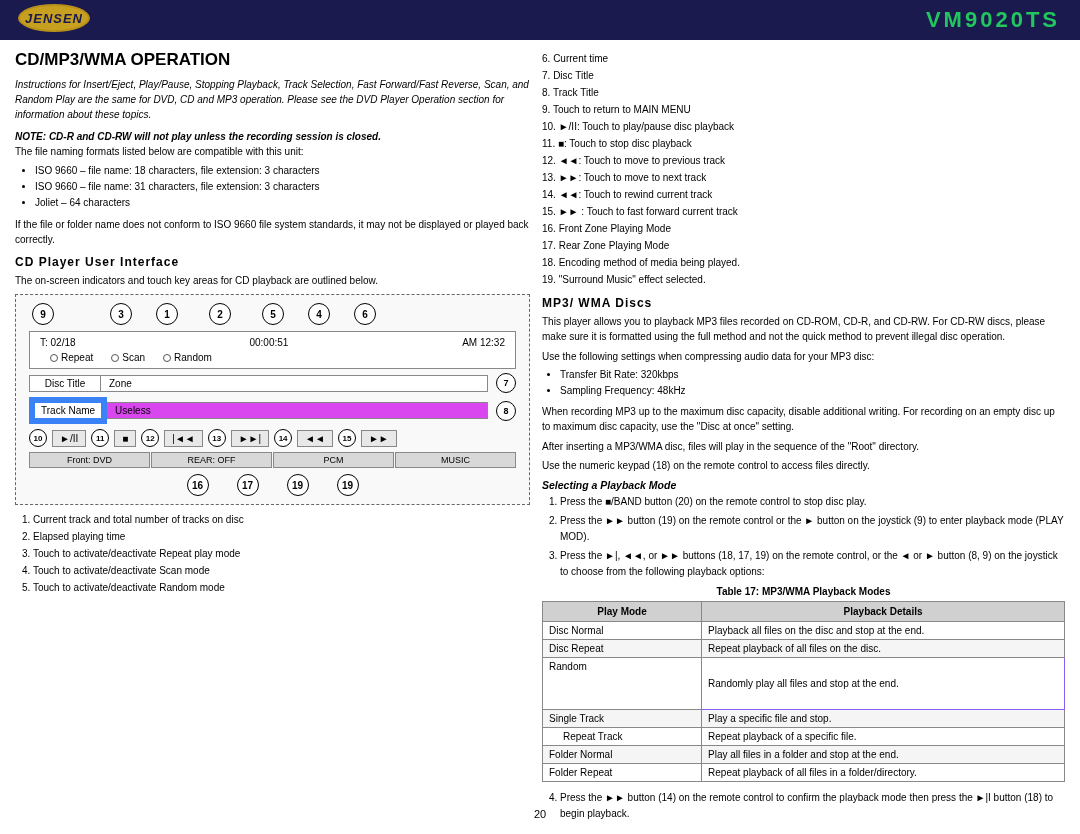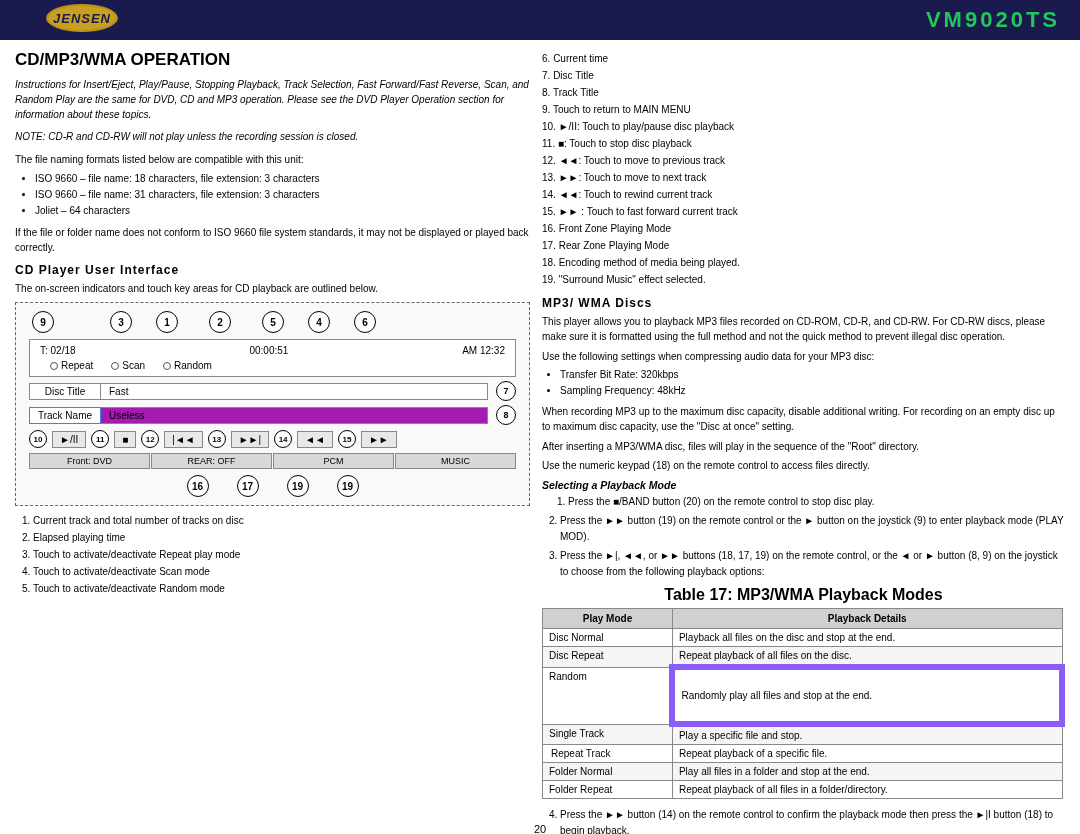--- a/index.html
+++ b/index.html
@@ -13,36 +13,36 @@
       position: relative;
     }
   </style>
 </head>
 <body>
 
 <div style="position:relative; min-height:834px; background:#fff;">
 
   <div style="position:relative; background:#1a1a4e; padding: 7px 20px 7px 0; text-align:right;">
     <div style="position:absolute; left:18px; top:4px;">
-      <div style="background:#c8a020; border-radius:50%; width:72px; height:28px; display:flex; align-items:center; justify-content:center; font-size:13px; font-weight:bold; color:#1a1a4e; border:2px solid #b8901a; font-style:italic; letter-spacing:1px;margin-left:28px;">
+      <div style="background:#c8a020; border-radius:50%; width:72px; height:28px; display:flex; align-items:center; justify-content:center; font-size:13px; font-weight:bold; color:#1a1a4e; border:2px solid #b8901a; font-style:italic; letter-spacing:1px;">
         <span>JENSEN</span>
       </div>
     </div>
     <span style="color:#22c55e; font-size:22px; font-weight:bold; letter-spacing:3px; font-family: Arial, sans-serif;">VM9020TS</span>
   </div>
 
   <div style="display:flex; padding:10px 15px; gap:12px;">
 
     <div style="flex: 0 0 515px;">
 
       <h1 style="font-size:17px; font-weight:900; text-transform:uppercase; margin-bottom:7px; font-family:Arial,sans-serif;">CD/MP3/WMA OPERATION</h1>
 
       <p style="font-style:italic; font-size:10px; line-height:1.5; margin-bottom:7px;">Instructions for Insert/Eject, Play/Pause, Stopping Playback, Track Selection, Fast Forward/Fast Reverse, Scan, and Random Play are the same for DVD, CD and MP3 operation. Please see the DVD Player Operation section for information about these topics.</p>
 
-      <p style="font-weight:normal; font-style:italic; font-size:10px; line-height:1.5; margin-bottom:8px;">NOTE: CD-R and CD-RW will not play unless the recording session is closed.</p>
+      <p style="font-weight:bold; font-style:italic; font-size:10px; line-height:1.5; margin-bottom:0;">NOTE: CD-R and CD-RW will not play unless the recording session is closed.</p>
 
       <p style="font-size:10px; line-height:1.5; margin-bottom:4px;">The file naming formats listed below are compatible with this unit:</p>
 
       <ul style="list-style:disc; margin-left:20px; margin-bottom:6px; font-size:10px; line-height:1.6;">
         <li>ISO 9660 – file name: 18 characters, file extension: 3 characters</li>
         <li>ISO 9660 – file name: 31 characters, file extension: 3 characters</li>
         <li>Joliet – 64 characters</li>
       </ul>
 
       <p style="font-size:10px; line-height:1.5; margin-bottom:8px;">If the file or folder name does not conform to ISO 9660 file system standards, it may not be displayed or played back correctly.</p>
@@ -86,27 +86,27 @@
             </div>
             <div style="display:flex;align-items:center;gap:3px;">
               <div style="width:8px;height:8px;border:1px solid #555;border-radius:50%;"></div>
               <span>Random</span>
             </div>
           </div>
         </div>
 
         <div style="display:flex; align-items:center; margin:4px 5px;">
           <div style="border:1px solid #888; padding:2px 6px; font-size:10px; background:#fff; min-width:72px; text-align:center;">Disc Title</div>
-          <div style="border:1px solid #888; border-left:none; padding:2px 8px; font-size:10px; background:#fff; flex:1;">Fast</div>
+          <div style="border:1px solid #888; border-left:none; padding:2px 8px; font-size:10px; background:#fff; flex:1;">Zone</div>
           <div style="width:20px;height:20px;border:1.5px solid #000;border-radius:50%;display:flex;align-items:center;justify-content:center;font-size:9px;font-weight:bold;background:#fff;margin-left:8px;">7</div>
         </div>
 
         <div style="display:flex; align-items:center; margin:4px 5px;">
-          <div style="border:1px solid #3b82f6; padding:2px 6px; font-size:10px; background:#fff; min-width:72px; text-align:center;">Track Name</div>
-          <div style="border:1px solid #888; border-left:none; padding:2px 8px; font-size:10px; background:#a21caf; flex:1;">Useless</div>
+          <div style="border:6px solid #3b82f6; padding:2px 6px; font-size:10px; background:#fff; min-width:72px; text-align:center;">Track Name</div>
+          <div style="border:1px solid #888; border-left:none; padding:2px 8px; font-size:10px; background:#d946ef; flex:1;">Useless</div>
           <div style="width:20px;height:20px;border:1.5px solid #000;border-radius:50%;display:flex;align-items:center;justify-content:center;font-size:9px;font-weight:bold;background:#fff;margin-left:8px;">8</div>
         </div>
 
         <div style="display:flex; align-items:center; gap:5px; margin:5px 5px; flex-wrap:wrap;">
           <div style="width:18px;height:18px;border:1.5px solid #000;border-radius:50%;display:flex;align-items:center;justify-content:center;font-size:8px;font-weight:bold;background:#fff;">10</div>
           <div style="border:1px solid #888;padding:2px 7px;font-size:10px;background:#e8e8e8;cursor:pointer;">►/II</div>
           <div style="width:18px;height:18px;border:1.5px solid #000;border-radius:50%;display:flex;align-items:center;justify-content:center;font-size:8px;font-weight:bold;background:#fff;">11</div>
           <div style="border:1px solid #888;padding:2px 7px;font-size:10px;background:#e8e8e8;cursor:pointer;">■</div>
           <div style="width:18px;height:18px;border:1.5px solid #000;border-radius:50%;display:flex;align-items:center;justify-content:center;font-size:8px;font-weight:bold;background:#fff;">12</div>
           <div style="border:1px solid #888;padding:2px 7px;font-size:10px;background:#e8e8e8;cursor:pointer;">|◄◄</div>
@@ -177,53 +177,53 @@
       <p style="font-size:10px; line-height:1.5; margin-bottom:5px;">When recording MP3 up to the maximum disc capacity, disable additional writing. For recording on an empty disc up to maximum disc capacity, use the "Disc at once" setting.</p>
 
 
       <p style="font-size:10px; line-height:1.5; margin-bottom:4px;">After inserting a MP3/WMA disc, files will play in the sequence of the "Root" directory.</p>
 
       <p style="font-size:10px; line-height:1.5; margin-bottom:5px;">Use the numeric keypad (18) on the remote control to access files directly.</p>
 
       <h3 style="font-size:10.5px; font-weight:bold; font-style:italic; margin:6px 0 3px 0;">Selecting a Playback Mode</h3>
 
       <ol style="margin-left:18px; font-size:10px; line-height:1.6; margin-bottom:6px;">
-        <li style="margin-bottom:3px;margin-left:8px;">Press the ■/BAND button (20) on the remote control to stop disc play.</li>
+        <li style="margin-bottom:3px;">Press the ■/BAND button (20) on the remote control to stop disc play.</li>
         <li style="margin-bottom:3px;">Press the ►► button (19) on the remote control or the ► button on the joystick (9) to enter playback mode (PLAY MOD).</li>
         <li style="margin-bottom:3px;">Press the ►|, ◄◄, or ►► buttons (18, 17, 19) on the remote control, or the ◄ or ► button (8, 9) on the joystick to choose from the following playback options:</li>
       </ol>
 
-      <p style="font-size:16px; font-weight:bold; text-align:center; margin-bottom:4px;">Table 17: MP3/WMA Playback Modes</p>
+      <p style="font-size:10px; font-weight:bold; text-align:center; margin-bottom:4px;">Table 17: MP3/WMA Playback Modes</p>
 
       <table style="width:100%; border-collapse:collapse; font-size:10px; margin-bottom:8px;">
         <thead>
           <tr>
             <th style="background:#d0d0d0; border:1px solid #888; padding:4px 6px; text-align:center;">Play Mode</th>
             <th style="background:#d0d0d0; border:1px solid #888; padding:4px 6px; text-align:center;">Playback Details</th>
           </tr>
         </thead>
         <tbody>
           <tr>
             <td style="border:1px solid #888; padding:3px 6px; vertical-align:top;">Disc Normal</td>
             <td style="border:1px solid #888; padding:3px 6px; vertical-align:top;">Playback all files on the disc and stop at the end.</td>
           </tr>
           <tr style="background:#f5f5f5;">
             <td style="border:1px solid #888; padding:3px 6px; vertical-align:top;">Disc Repeat</td>
             <td style="border:1px solid #888; padding:3px 6px; vertical-align:top;">Repeat playback of all files on the disc.</td>
           </tr>
           <tr>
             <td style="border:1px solid #888; padding:3px 6px; vertical-align:top;">Random</td>
-            <td style="border:6px solid #8b5cf6; padding:20px 6px; vertical-align:top;">Randomly play all files and stop at the end.</td>
+            <td style="border:1px solid #8b5cf6; padding:20px 6px; vertical-align:top;">Randomly play all files and stop at the end.</td>
           </tr>
           <tr style="background:#f5f5f5;">
             <td style="border:1px solid #888; padding:3px 6px; vertical-align:top;">Single Track</td>
             <td style="border:1px solid #888; padding:3px 6px; vertical-align:top;">Play a specific file and stop.</td>
           </tr>
           <tr>
-            <td style="border:1px solid #888; padding:3px 8px; vertical-align:top;">Repeat Track</td>
+            <td style="border:1px solid #888; padding:3px 20px; vertical-align:top;">Repeat Track</td>
             <td style="border:1px solid #888; padding:3px 6px; vertical-align:top;">Repeat playback of a specific file.</td>
           </tr>
           <tr style="background:#f5f5f5;">
             <td style="border:1px solid #888; padding:3px 6px; vertical-align:top;">Folder Normal</td>
             <td style="border:1px solid #888; padding:3px 6px; vertical-align:top;">Play all files in a folder and stop at the end.</td>
           </tr>
           <tr>
             <td style="border:1px solid #888; padding:3px 6px; vertical-align:top;">Folder Repeat</td>
             <td style="border:1px solid #888; padding:3px 6px; vertical-align:top;">Repeat playback of all files in a folder/directory.</td>
           </tr>

